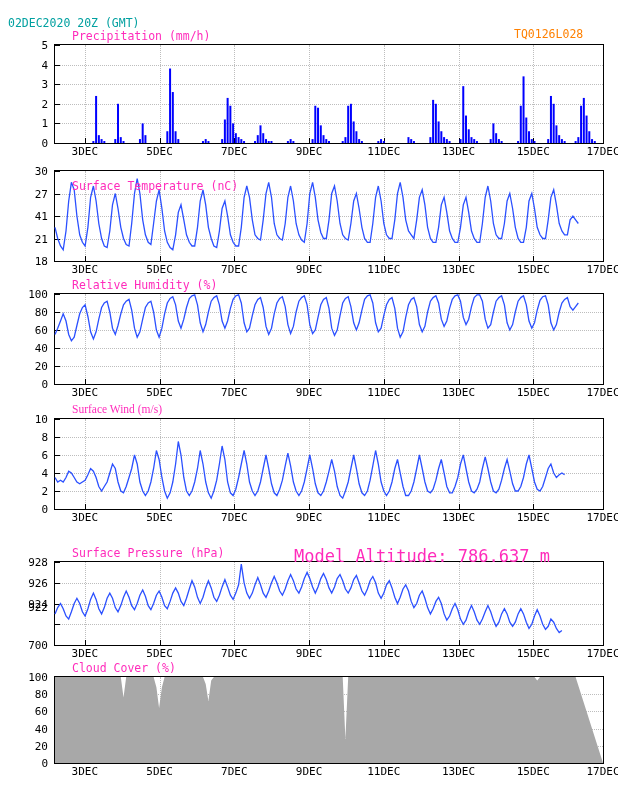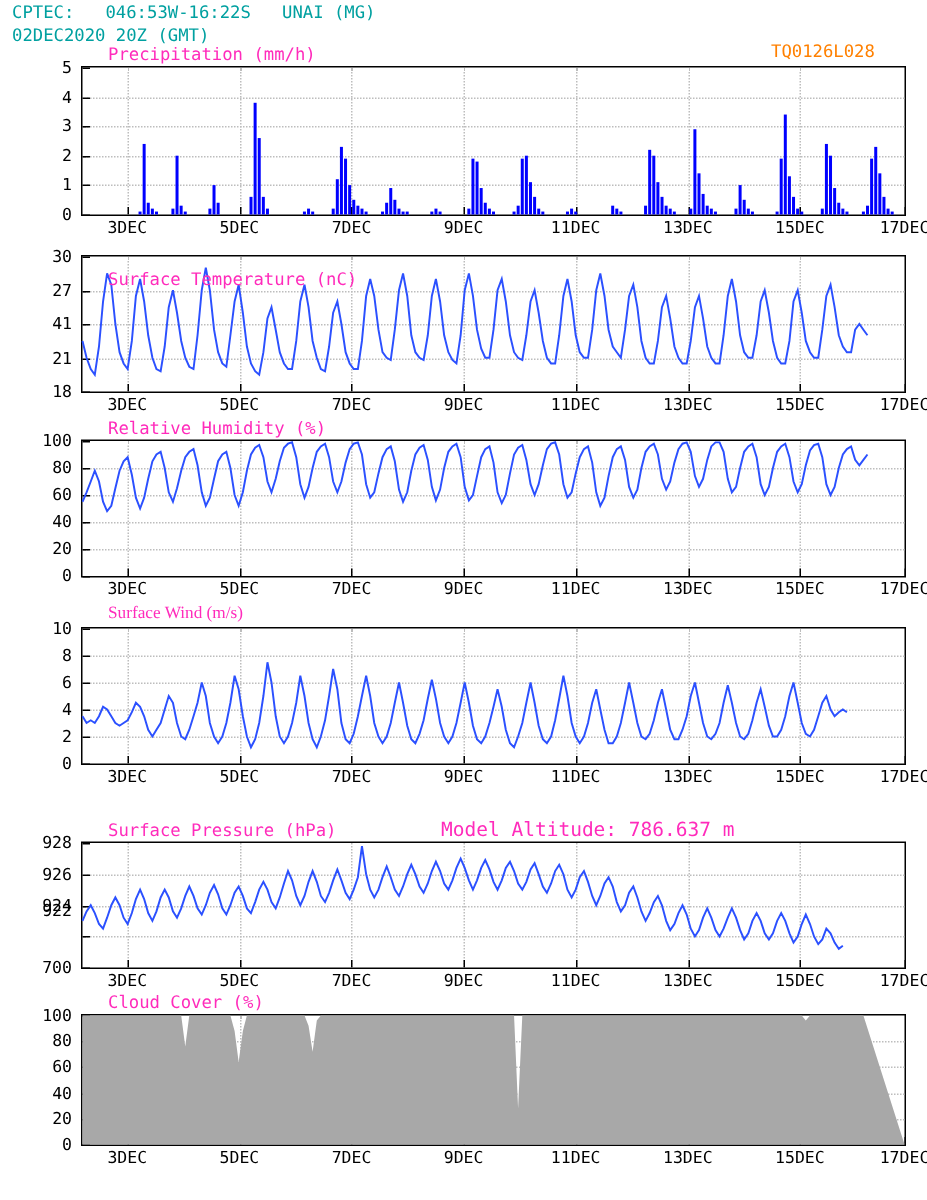--- a/index.html
+++ b/index.html
@@ -5,35 +5,34 @@
   html,body{margin:0;padding:0;background:#ffffff;}
   body{width:618px;height:800px;position:relative;font-family:"DejaVu Sans Mono",monospace;}
   .hdr{position:absolute;left:0;top:0;width:618px;height:40px;}
   .hdr .l1{position:absolute;left:8px;top:1px;font-size:11.5px;color:#00a0a0;white-space:pre;}
   .hdr .l2{position:absolute;left:8px;top:16px;font-size:11.5px;color:#00a0a0;white-space:pre;}
   .hdr .r1{position:absolute;left:418px;top:12px;font-size:11.5px;color:#ff8000;white-space:pre;}
   .hdr .r2{position:absolute;left:514px;top:27px;font-size:11.5px;color:#ff8000;white-space:pre;}
 
   .panel{position:absolute;left:54px;width:550px;box-sizing:border-box;border:1px solid #000;background:#fff;}
   .ptitle{position:absolute;font-size:11.5px;color:#ff2bbb;white-space:pre;}
-  .psub{position:absolute;font-size:13px;color:#ff2bbb;white-space:pre;}
+  .psub{position:absolute;font-size:17px;color:#ff2bbb;white-space:pre;}
   .ylab{position:absolute;font-size:11px;color:#000;text-align:right;width:46px;transform:translateY(-50%);}
   .xtick{position:absolute;font-size:11px;color:#000;transform:translateX(-50%);white-space:pre;}
 
   .gridv{position:absolute;top:0;bottom:0;width:1px;border-left:1px dotted #bdbdbd;}
   .gridh{position:absolute;left:0;right:0;height:1px;border-top:1px dotted #bdbdbd;}
   .tickmark{position:absolute;width:1px;background:#000;}
   .tickmarkY{position:absolute;height:1px;background:#000;}
   svg{position:absolute;left:0;top:0;overflow:visible;}
 </style>
 </head>
 <body>
 
 <div class="hdr">
-  <div class="l1">CPTEC:   046:53W-16:22S   UNAI (MG)</div>
   <div class="l2">02DEC2020 20Z (GMT)</div>
   <div class="r2">TQ0126L028</div>
 </div>
 
 <div id="plots">
     <div class="panel" style="top: 44px; height: 100px;">
       <div class="tickmarkY" style="left: 0px; width: 5px; top: 98px;"></div>
       <div class="gridh" style="top: 78.4px;"></div>
       <div class="tickmarkY" style="left: 0px; width: 5px; top: 78.4px;"></div>
       <div class="gridh" style="top: 58.8px;"></div>

